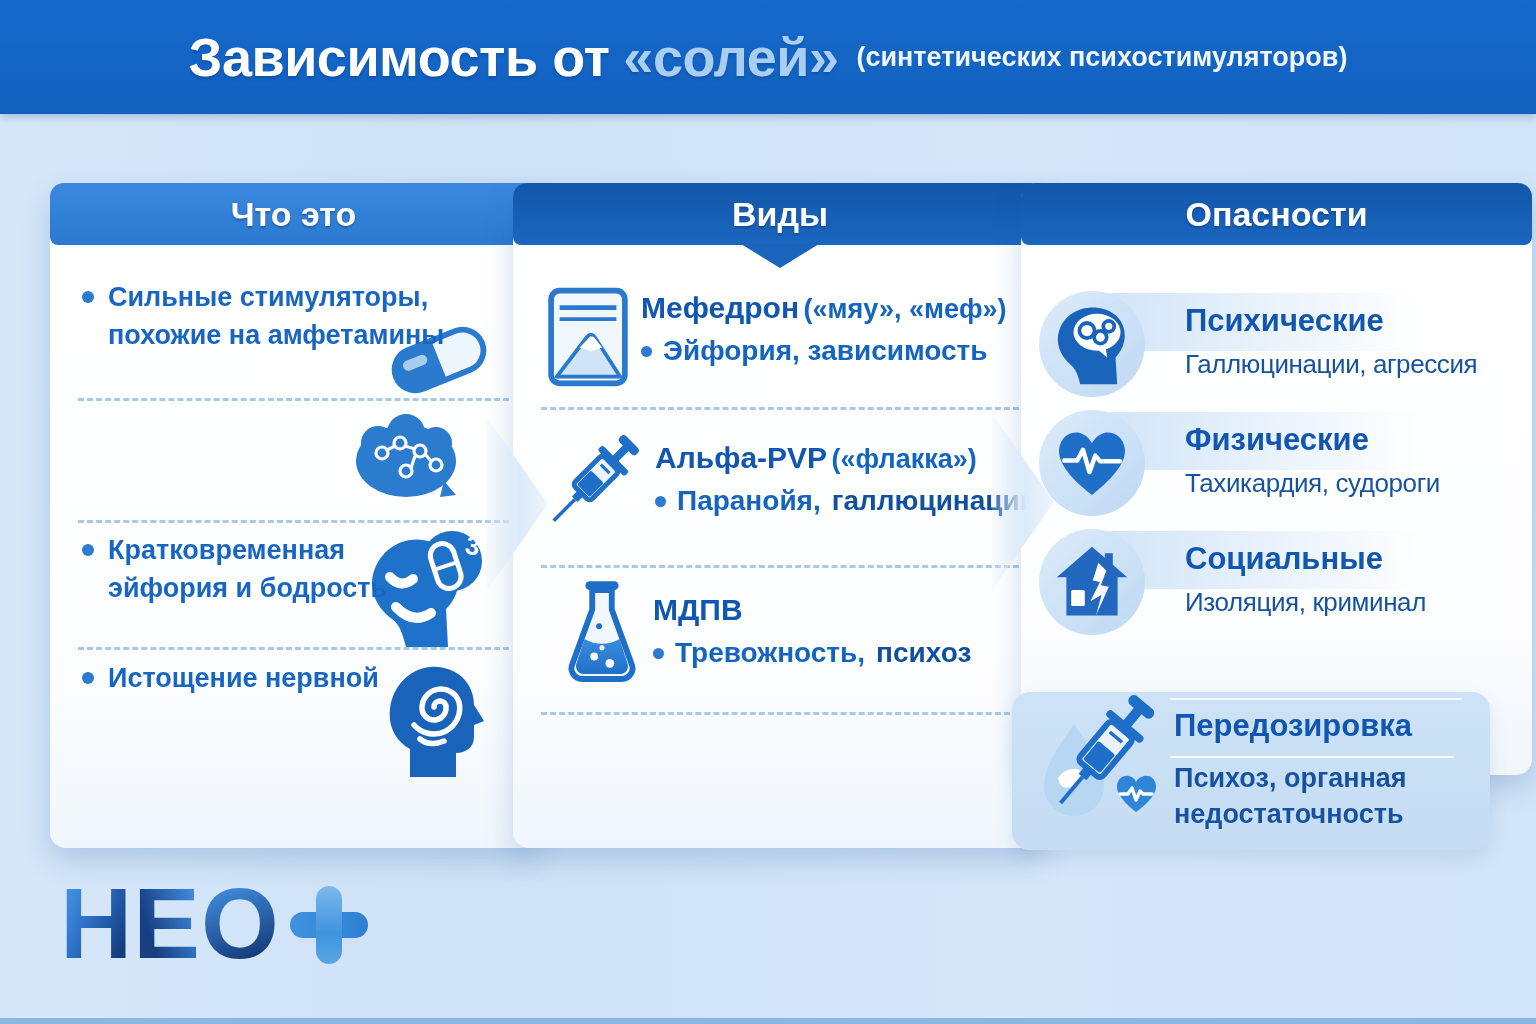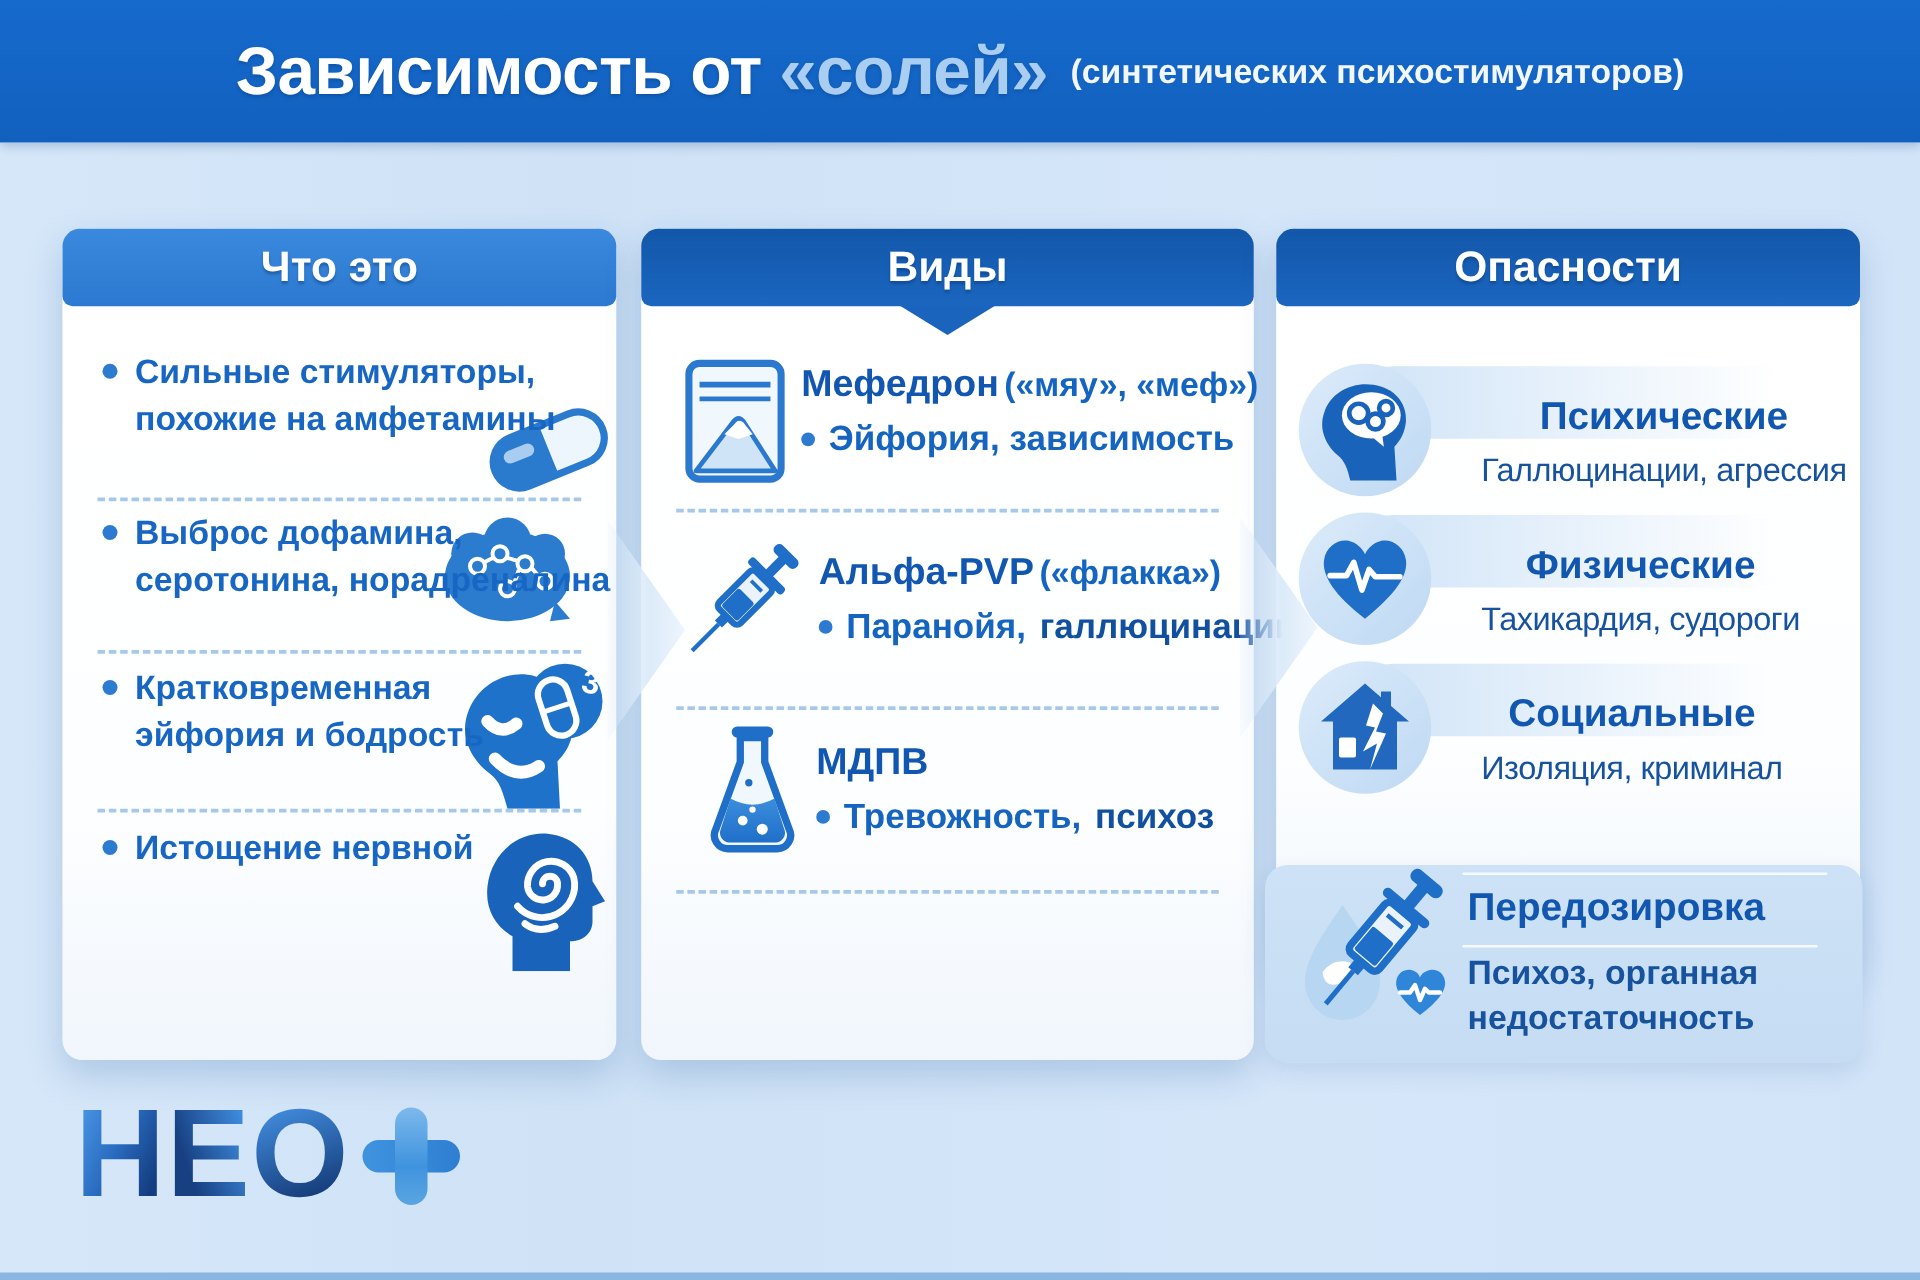--- a/index.html
+++ b/index.html
@@ -13,21 +13,21 @@
           display:flex;align-items:center;justify-content:center;gap:14px;
           box-shadow:0 3px 8px rgba(20,70,140,.25);}
   .banner-main{font-size:54px;font-weight:800;color:#ffffff;letter-spacing:-0.5px;
                text-shadow:0 2px 3px rgba(10,50,110,.35);}
   .banner-hl{font-size:54px;font-weight:800;color:#aacdf2;letter-spacing:-0.5px;
              text-shadow:0 2px 3px rgba(10,50,110,.3);}
   .banner-sub{font-size:27px;font-weight:600;color:#f2f7fd;margin-left:4px;}
 
   
   .card{position:absolute;background:linear-gradient(180deg,#ffffff 0%,#fdfeff 70%,#f0f6fc 100%);
-        border-radius:16px;box-shadow:0 12px 28px rgba(30,90,160,.22);}
+        border-radius:16px;box-shadow:0 12px 28px rgba(30,90,160,.22);padding-left:44px;}
   .card-header{position:absolute;left:0;top:0;width:100%;height:62px;border-radius:14px 14px 8px 8px;
                display:flex;align-items:center;justify-content:center;}
   .card-header .hdr-label{font-size:34px;font-weight:800;color:#ffffff;
                           text-shadow:0 2px 2px rgba(10,50,110,.4);}
   .hdr-light{background:linear-gradient(180deg,#3b89de 0%,#2b79d0 100%);}
   .hdr-dark{background:linear-gradient(180deg,#1257a9 0%,#1b66c0 100%);}
   .hdr-notch::after{content:"";position:absolute;left:50%;top:61px;transform:translateX(-50%);
                     width:78px;height:24px;background:#1a64bd;
                     clip-path:polygon(0 0,100% 0,50% 100%);}
 
@@ -56,21 +56,21 @@
   .kind-effect .eff-text{font-size:28px;font-weight:600;color:#1565c0;}
   .kind-effect .eff-bold{font-size:28px;font-weight:800;color:#114f9f;}
 
   
   .danger-row{position:absolute;left:18px;width:432px;height:108px;}
   .danger-row::before{content:"";position:absolute;left:46px;top:0px;right:-6px;height:58px;
                       border-radius:30px;background:linear-gradient(90deg,#cfe3f7 0%,rgba(255,255,255,0) 85%);}
   .icon-circle{position:absolute;left:0;top:-2px;width:106px;height:106px;border-radius:50%;
                background:linear-gradient(135deg,#dcebfa 0%,#bed9f3 100%);
                display:flex;align-items:center;justify-content:center;}
-  .danger-texts{position:absolute;left:146px;top:12px;text-align:center;}
+  .danger-texts{position:absolute;left:146px;top:0;}
   .danger-title{font-size:31px;font-weight:800;color:#1157b0;line-height:56px;white-space:nowrap;}
   .danger-desc{font-size:26px;font-weight:500;color:#17529e;letter-spacing:-0.4px;white-space:nowrap;}
 
   
   .overdose-panel{position:absolute;left:1012px;top:692px;width:478px;height:158px;border-radius:18px;
                   background:linear-gradient(180deg,#cde2f6 0%,#c5dcf3 100%);
                   box-shadow:0 8px 18px rgba(30,90,160,.12);}
   .od-line{position:absolute;height:2px;background:rgba(255,255,255,.85);border-radius:1px;}
   .od-line1{left:158px;right:28px;top:6px;}
   .od-line2{left:158px;right:36px;top:64px;}
@@ -126,25 +126,20 @@
     </div>
     <svg class="what-icon" style="left:335px;top:140px;" width="108" height="74" viewBox="0 0 90 64">
       <g transform="rotate(-22 45 32)">
         <rect x="5" y="14" width="80" height="36" rx="18" fill="#eef6fd" stroke="#2a7ace" stroke-width="5"></rect>
         <path d="M23 14 h22 v36 H23 a18 18 0 0 1 0 -36 z" fill="#2a7ace"></path>
         <rect x="14" y="22" width="22" height="9" rx="4.5" fill="#a8cdf0"></rect>
       </g>
     </svg>
     <div class="dash" style="top:215px;"></div>
 
-    <div class="what-item" style="top:224px;">
-      <span class="dot"></span>
-      <div class="what-line"><span>Выброс </span><b>дофамина,</b></div>
-      <div class="what-line">серотонина, норадреналина</div>
-    </div>
     <svg class="what-icon" style="left:298px;top:228px;" width="124" height="96" viewBox="0 0 124 96">
       <g fill="#2b7ccf">
         <ellipse cx="58" cy="50" rx="50" ry="36"></ellipse>
         <circle cx="30" cy="32" r="17"></circle>
           <circle cx="58" cy="22" r="19"></circle>
           <circle cx="88" cy="32" r="16"></circle>
         <path d="M96 70 l12 14 -16 2 z"></path>
       </g>
       <g fill="none" stroke="#ffffff" stroke-width="3.2">
         <circle cx="34" cy="42" r="6"></circle>

